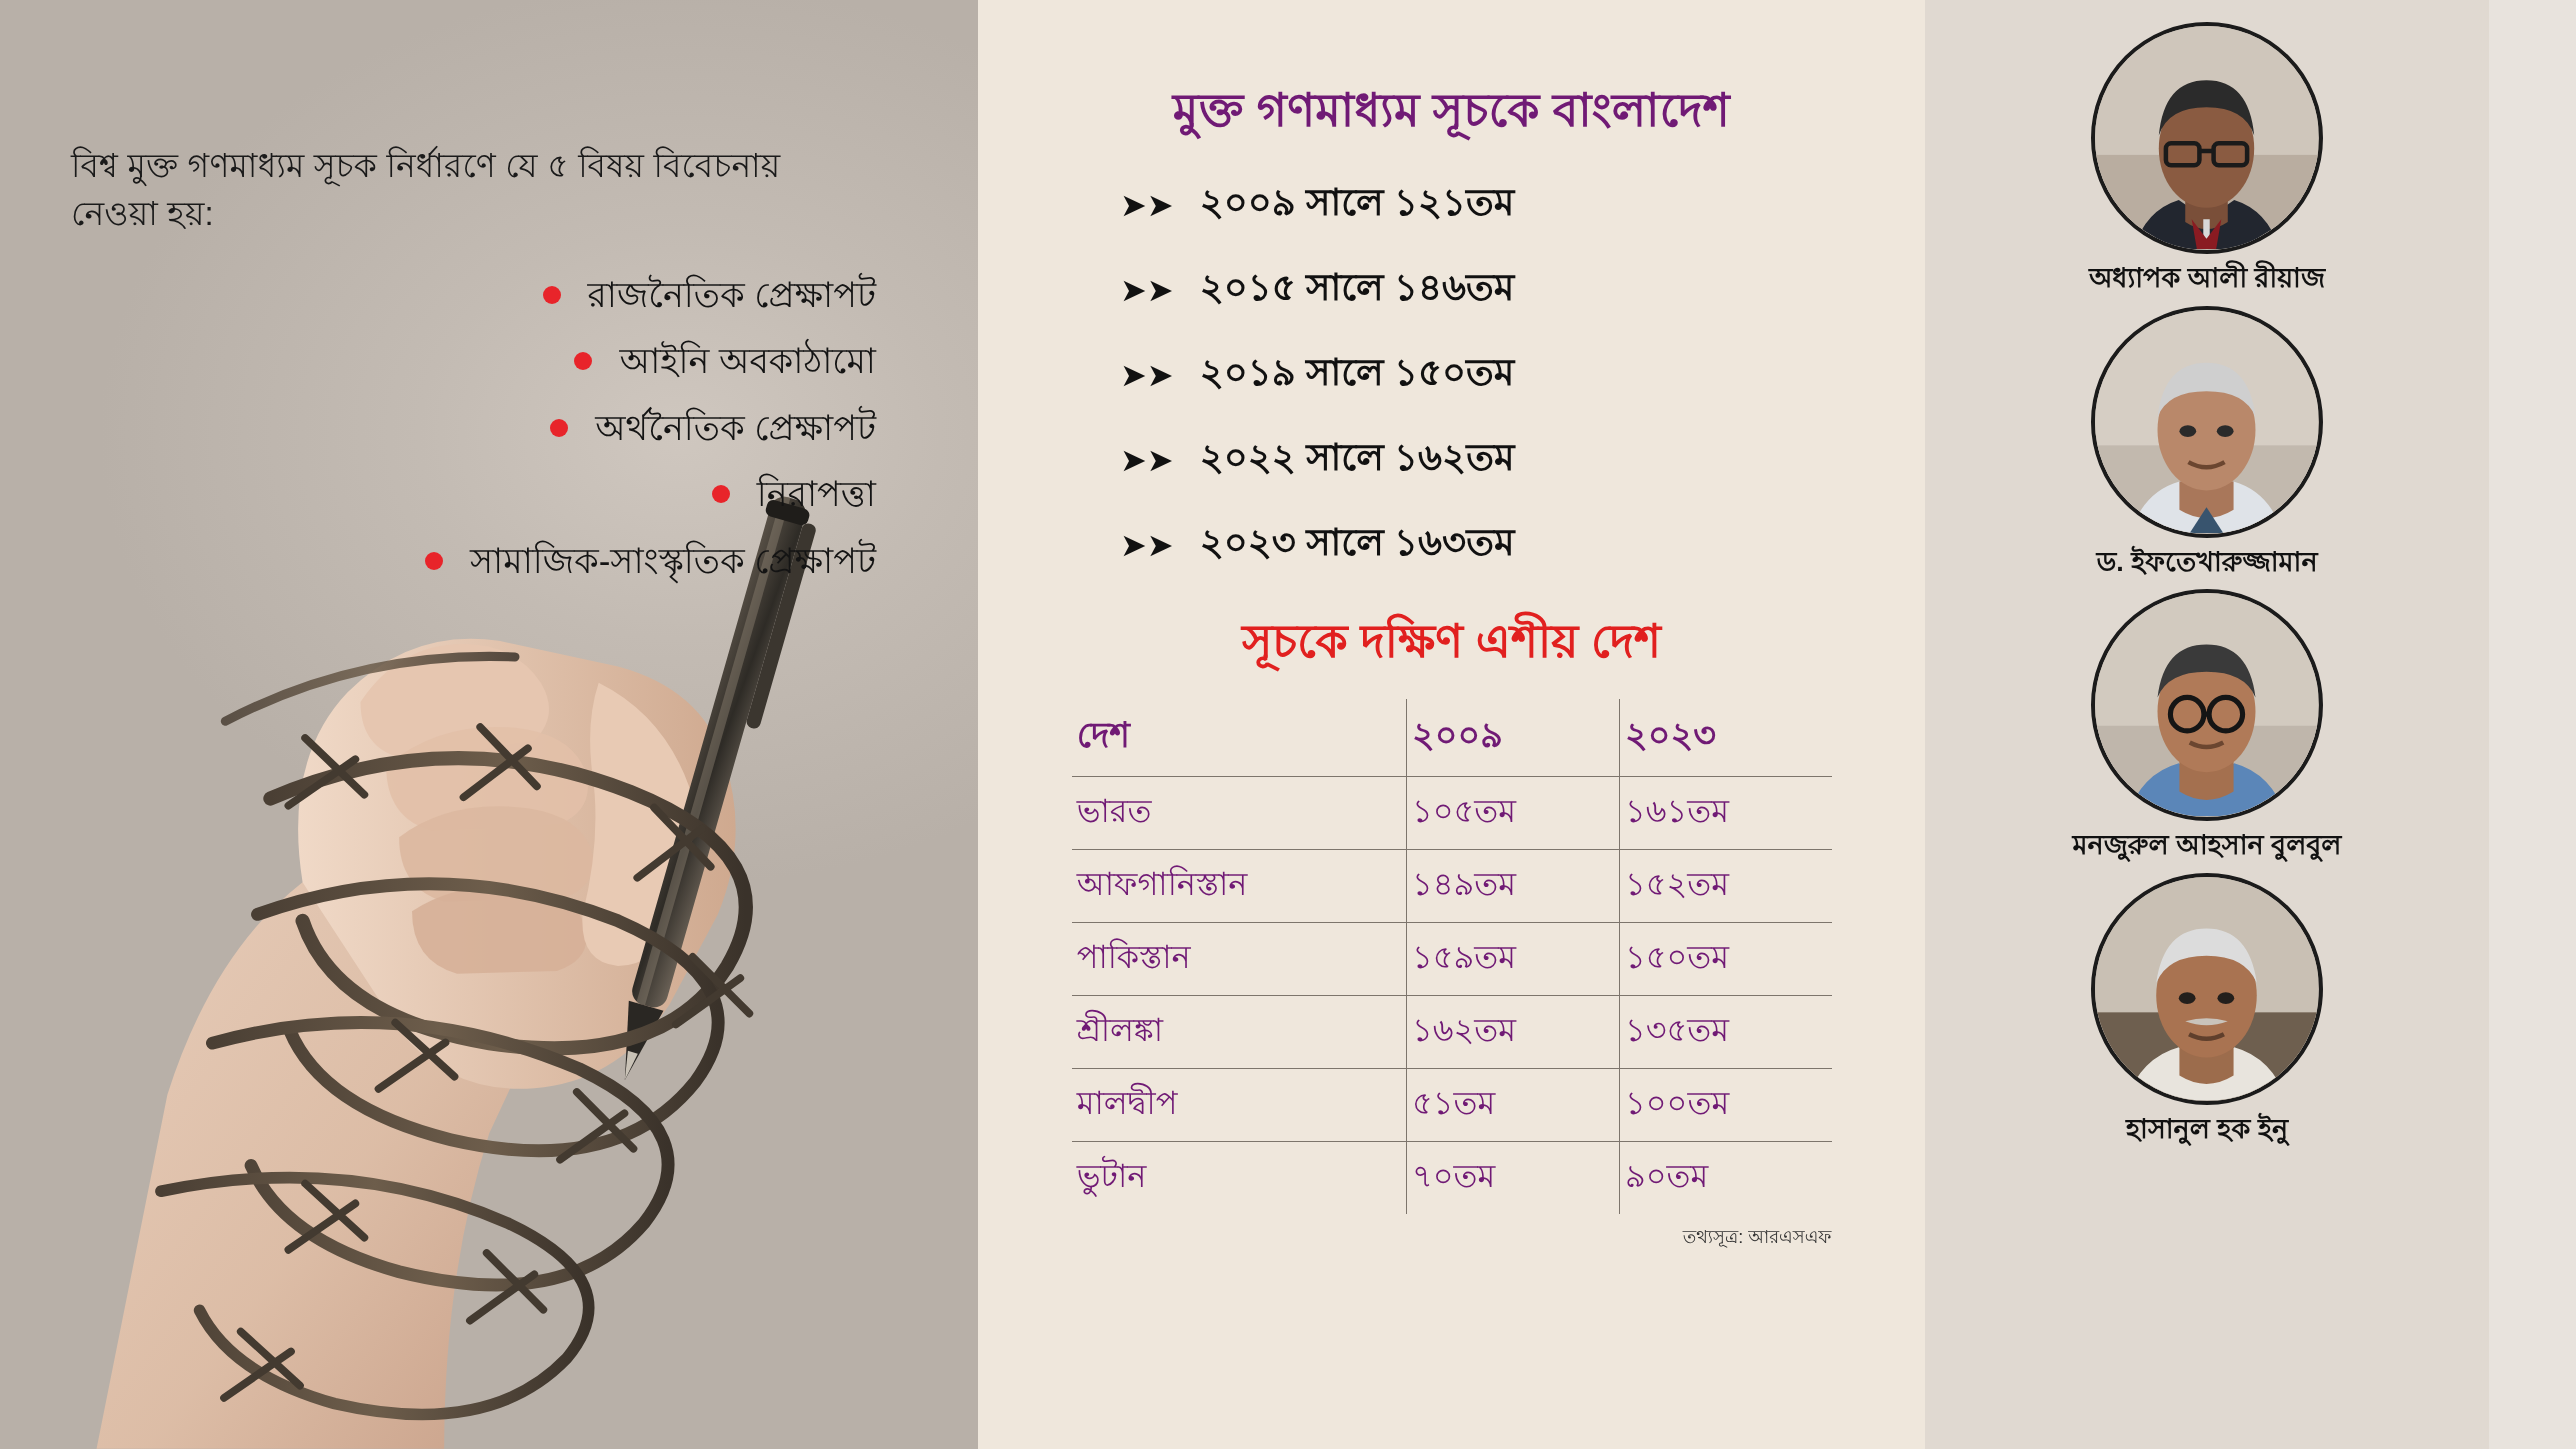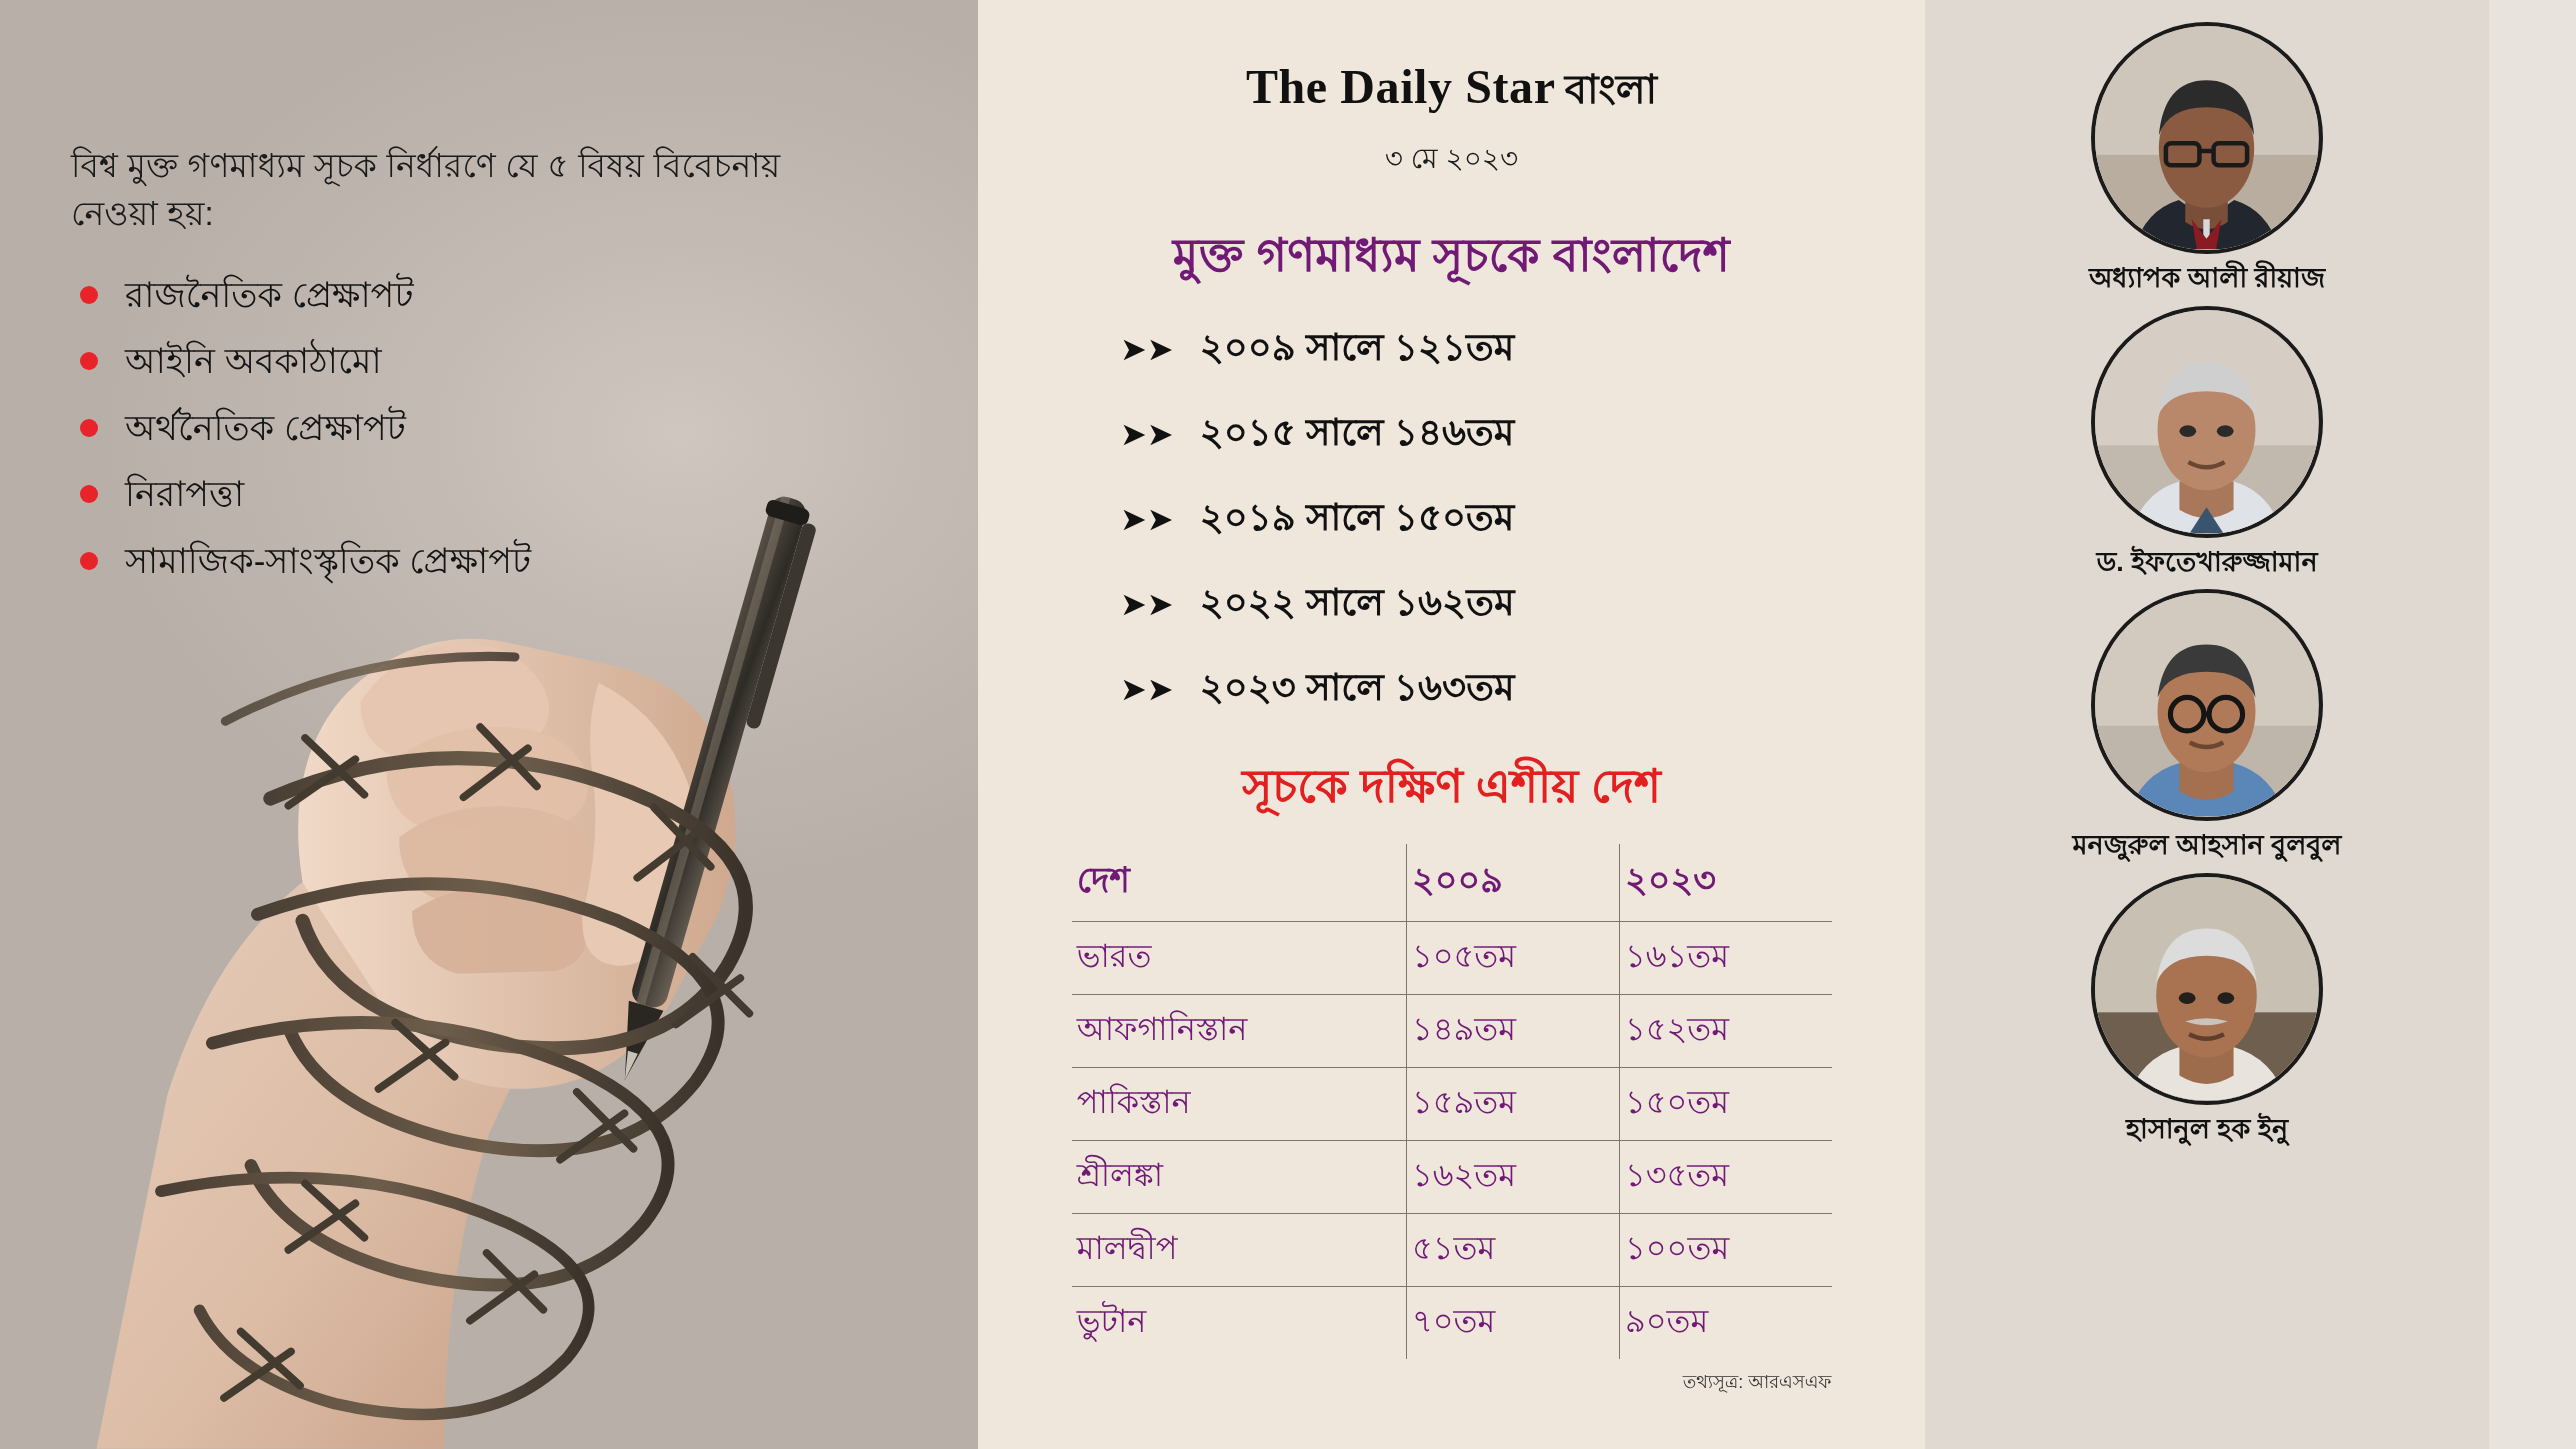--- a/index.html
+++ b/index.html
@@ -50,20 +50,21 @@
     letter-spacing: 0.2px;
   }
   .bullet-list {
     margin-top: 36px;
     list-style: none;
   }
   .bullet-list li {
     display: flex;
     align-items: center;
     margin-bottom: 24.5px;
+    justify-content: flex-end;
   }
   .bullet-dot {
     width: 18px; height: 18px;
     border-radius: 50%;
     background: #e8242a;
     flex: 0 0 auto;
     margin-right: 27px;
     margin-left: 9px;
   }
   .bullet-label {
@@ -313,26 +314,20 @@
         </li>
         <li>
           <span class="bullet-dot"></span>
           <span class="bullet-label">সামাজিক-সাংস্কৃতিক প্রেক্ষাপট</span>
         </li>
       </ul>
     </div>
   </div>
 
   <div class="center-panel">
-    <div class="masthead">
-      <div>
-        <span class="masthead-title fancy">The Daily Star</span><span class="masthead-bn">বাংলা</span>
-      </div>
-      <div class="masthead-date">৩ মে ২০২৩</div>
-    </div>
 
     <div class="section-title">মুক্ত গণমাধ্যম সূচকে বাংলাদেশ</div>
 
     <ul class="rank-list">
       <li>
         <span class="arrow-icon">➤➤</span>
         <span class="rank-text">২০০৯ সালে ১২১তম</span>
       </li>
       <li>
         <span class="arrow-icon">➤➤</span>

